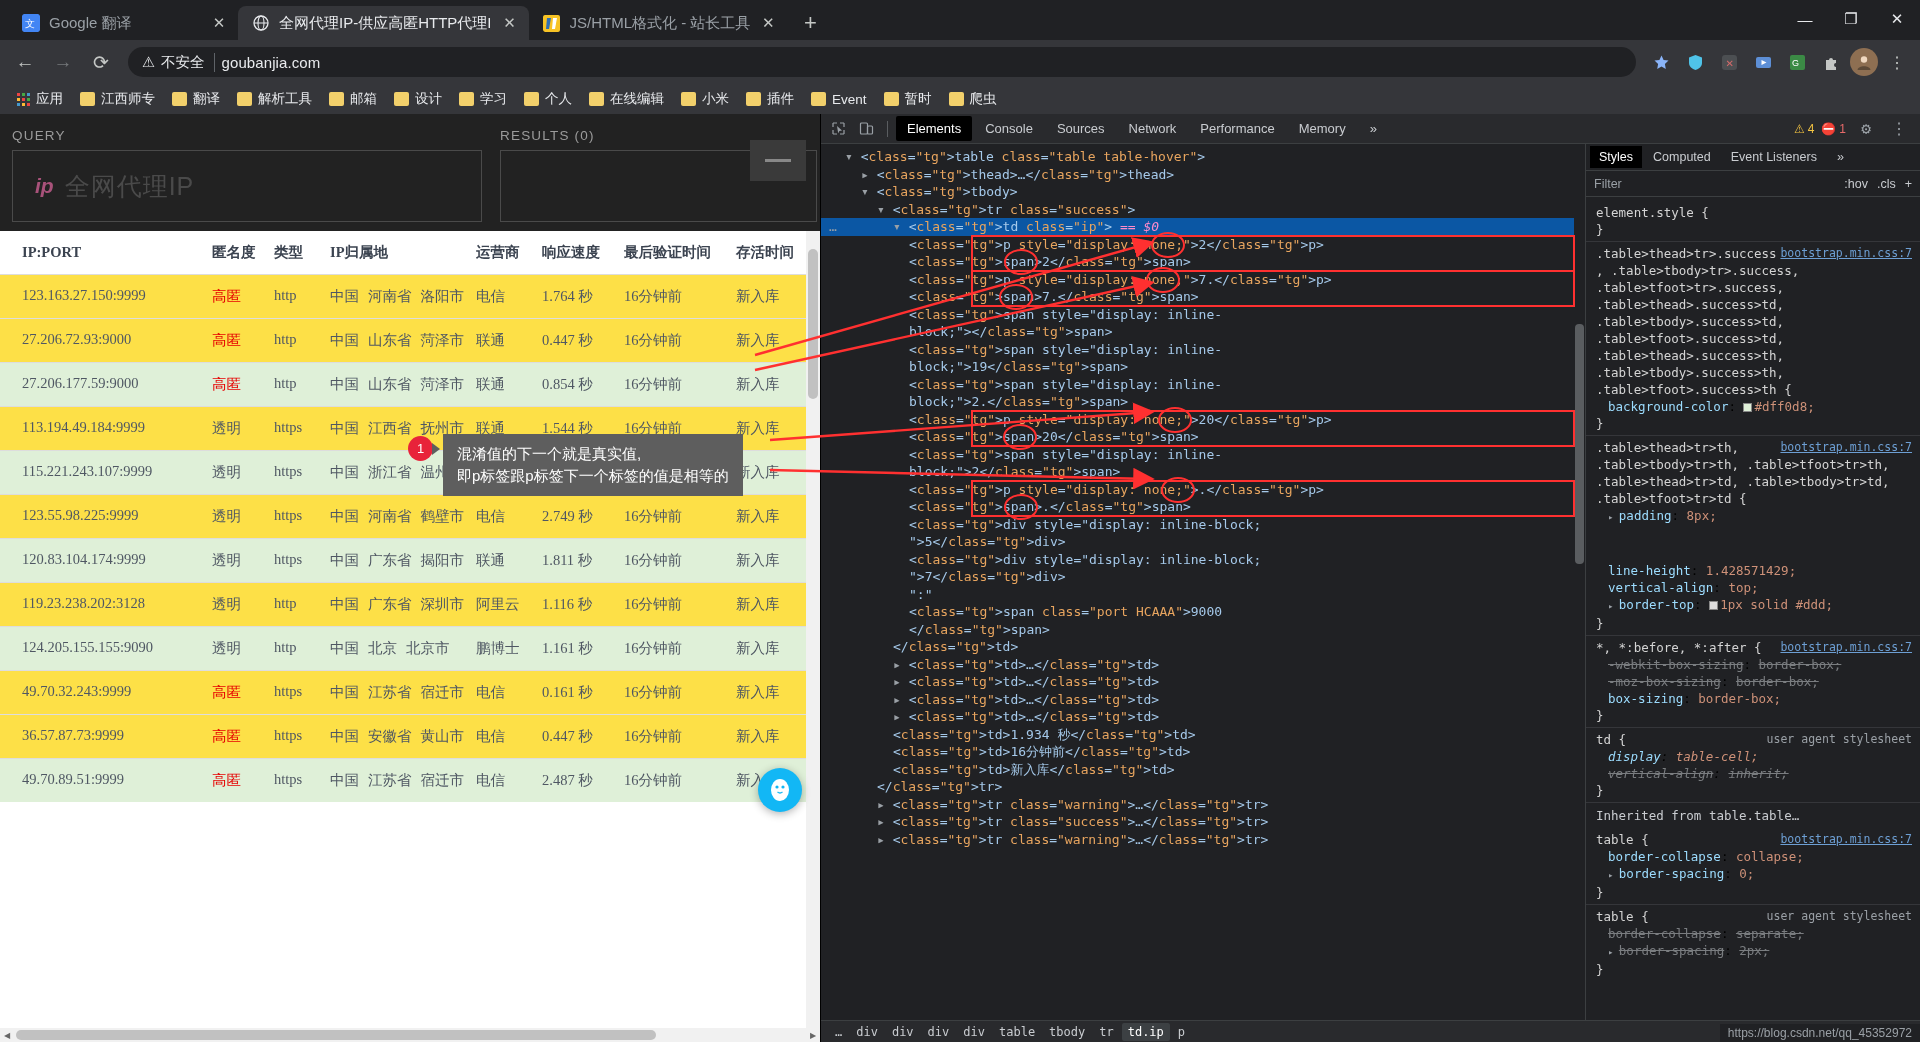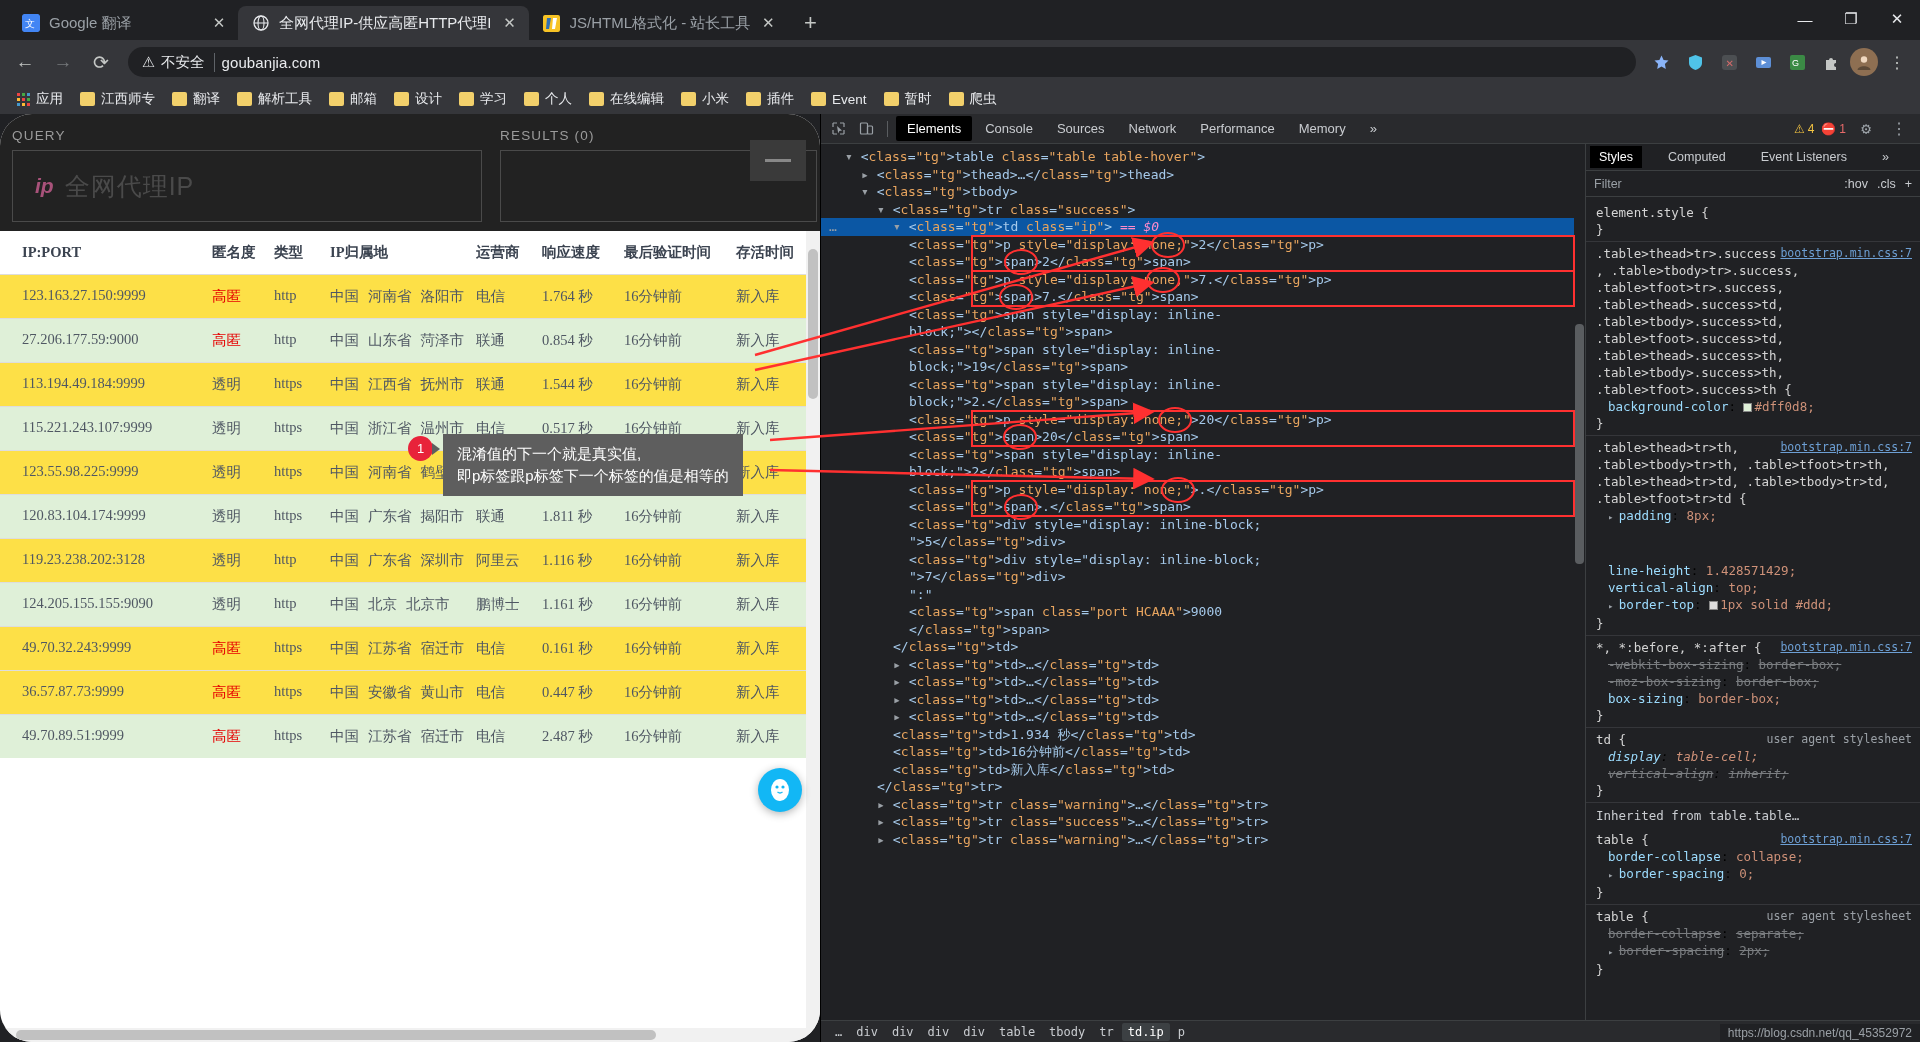--- a/index.html
+++ b/index.html
@@ -43,21 +43,21 @@
         color:#e8eaed; font-size:13.5px; white-space:nowrap; }
   .bm .bmicon { width:15px; height:14px; background:#f2d06b; border-radius:2px; flex:0 0 15px; }
   .apps-grid { display:grid; grid-template-columns:repeat(3,3px); grid-template-rows:repeat(3,3px);
                gap:2px; width:13px; }
   .apps-grid i { width:3px; height:3px; display:block; }
 
   
   .content { flex:1; display:flex; min-height:0; }
 
   
-  .page { width:820px; background:#fff; position:relative; overflow:hidden; display:flex; flex-direction:column;border-radius:32px; }
+  .page { width:820px; background:#fff; position:relative; overflow:hidden; display:flex; flex-direction:column; }
   .page-hero { background:#222; height:117px; position:relative; padding:14px 12px 0 12px; }
   .watermark { position:absolute; left:216px; top:114px; font-size:37px; color:#3a3a3a;
                white-space:nowrap; letter-spacing:1px; pointer-events:none; }
   .qrow { display:flex; gap:18px; position:relative; z-index:2; }
   .qcol { }
   .qlabel { color:#9b9b9b; font-size:13.5px; letter-spacing:1.2px; margin-bottom:7px; }
   .qbox { border:1px solid #4a4a4a; height:72px; display:flex; align-items:center; padding-left:22px; gap:11px; }
   .qbox.q1 { width:470px; }
   .qbox.q2 { width:317px; }
   .logo-ip { color:#a8527a; font-size:21px; font-style:italic; font-weight:bold; }
@@ -126,21 +126,21 @@
   .pk { color:#9aa0a6; } .sel-eq { color:#ff8bcb; font-style:italic; }
   .dom-scroll { position:absolute; right:0; top:0; bottom:0; width:11px; background:#202124; }
   .dom-scroll .thumb { position:absolute; top:180px; left:1px; width:9px; height:240px; background:#5a5d60; border-radius:4px; }
 
   .box-hl { position:absolute; border:2px solid #ff3030; pointer-events:none; z-index:8; }
   .circ-hl { position:absolute; border:2.5px solid #ff3030; border-radius:50%; pointer-events:none; z-index:9; }
   svg.arrows { position:absolute; left:0; top:0; width:100%; height:100%; pointer-events:none; z-index:25; }
 
   .styles-pane { width:335px; flex:0 0 335px; background:#202124; border-left:1px solid #3c3f41;
                  display:flex; flex-direction:column; min-height:0; }
-  .st-tabs { height:27px; display:flex; align-items:center; gap:17px; padding:0 4px; border-bottom:1px solid #3c3f41; flex:0 0 27px;}
+  .st-tabs { height:27px; display:flex; align-items:center; gap:2px; padding:0 4px; border-bottom:1px solid #3c3f41; flex:0 0 27px;}
   .st-tab { padding:4px 9px; font-size:12.5px; color:#c9ccd0; font-family:"Liberation Sans", sans-serif; }
   .st-tab.active { background:#000; color:#fff; }
   .st-filterbar { height:26px; display:flex; align-items:center; gap:8px; padding:0 8px;
                   border-bottom:1px solid #3c3f41; color:#9aa0a6; font-size:12.5px;
                   font-family:"Liberation Sans", sans-serif; flex:0 0 26px;}
   .st-filterbar .right { margin-left:auto; display:flex; gap:9px; align-items:center; color:#c9ccd0; }
   .st-content { flex:1; overflow:hidden; font-size:12.5px; line-height:17px; padding:4px 0; }
   .st-rule { padding:3px 10px; position:relative; }
   .st-rule + .st-rule { border-top:1px solid #35363a; }
   .selr { color:#d4d4d4; } .prop { color:#9cdcfe; } .val { color:#ce9178; }
@@ -364,20 +364,30 @@
             </tr>
           </thead>
           <tbody id="proxy-tbody">
               <tr class="warning">
                 <td class="colA">123.163.27.150:9999</td>
                 <td class="colB"><span class="anon-high">高匿</span></td>
                 <td class="colC">http</td>
                 <td class="colD"><span class="geo"><span>中国</span><span>河南省</span><span>洛阳市</span></span></td>
                 <td class="colE">电信</td>
                 <td class="colF">1.764 秒</td>
+                <td class="colG">16分钟前</td>
+                <td class="colH">新入库</td>
+              </tr>
+              <tr class="warning">
+                <td class="colA">27.206.72.93:9000</td>
+                <td class="colB"><span class="anon-high">高匿</span></td>
+                <td class="colC">http</td>
+                <td class="colD"><span class="geo"><span>中国</span><span>山东省</span><span>菏泽市</span></span></td>
+                <td class="colE">联通</td>
+                <td class="colF">0.447 秒</td>
                 <td class="colG">16分钟前</td>
                 <td class="colH">新入库</td>
               </tr>
               <tr class="success">
                 <td class="colA">27.206.177.59:9000</td>
                 <td class="colB"><span class="anon-high">高匿</span></td>
                 <td class="colC">http</td>
                 <td class="colD"><span class="geo"><span>中国</span><span>山东省</span><span>菏泽市</span></span></td>
                 <td class="colE">联通</td>
                 <td class="colF">0.854 秒</td>

